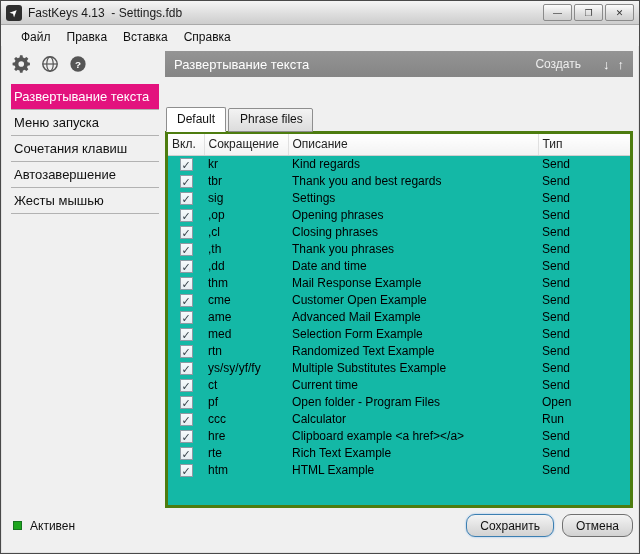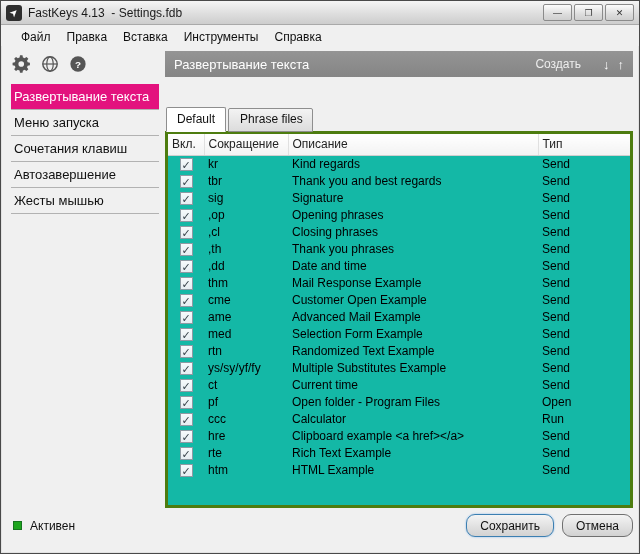--- a/index.html
+++ b/index.html
@@ -137,21 +137,20 @@
       <div class="win-btn">—</div>
       <div class="win-btn">❐</div>
       <div class="win-btn">✕</div>
     </div>
   </div>
 
   <div class="menubar">
       <div class="menu-item">Файл</div>
       <div class="menu-item">Правка</div>
       <div class="menu-item">Вставка</div>
-      <div class="menu-item">Инструменты</div>
       <div class="menu-item">Справка</div>
     </div>
 
   <div class="header-row">
     <div class="tool-icons">
       <div class="tool-btn">
         <svg width="20" height="20" viewBox="0 0 24 24">
           <path fill="#555555" d="M21.5 13.5v-3l-2.7-.5a7 7 0 0 0-.8-2l1.6-2.3-2.2-2.2-2.3 1.6a7 7 0 0 0-2-.8L12.6 1.6h-3L9.1 4.3a7 7 0 0 0-2 .8L4.8 3.5 2.6 5.7l1.6 2.3a7 7 0 0 0-.8 2l-2.7.5v3l2.7.5a7 7 0 0 0 .8 2l-1.6 2.3 2.2 2.2 2.3-1.6a7 7 0 0 0 2 .8l.5 2.7h3l.5-2.7a7 7 0 0 0 2-.8l2.3 1.6 2.2-2.2-1.6-2.3a7 7 0 0 0 .8-2z"></path>
           <circle cx="11.1" cy="12" r="3.4" fill="#f0f0f0"></circle>
         </svg>
@@ -216,21 +215,21 @@
               </tr>
               <tr>
                 <td class="col-check"><span class="checkbox">✓</span></td>
                 <td class="col-abbr">tbr</td>
                 <td class="col-desc">Thank you and best regards</td>
                 <td class="col-type">Send</td>
               </tr>
               <tr>
                 <td class="col-check"><span class="checkbox">✓</span></td>
                 <td class="col-abbr">sig</td>
-                <td class="col-desc">Signature</td>
+                <td class="col-desc">Settings</td>
                 <td class="col-type">Send</td>
               </tr>
               <tr>
                 <td class="col-check"><span class="checkbox">✓</span></td>
                 <td class="col-abbr">,op</td>
                 <td class="col-desc">Opening phrases</td>
                 <td class="col-type">Send</td>
               </tr>
               <tr>
                 <td class="col-check"><span class="checkbox">✓</span></td>

